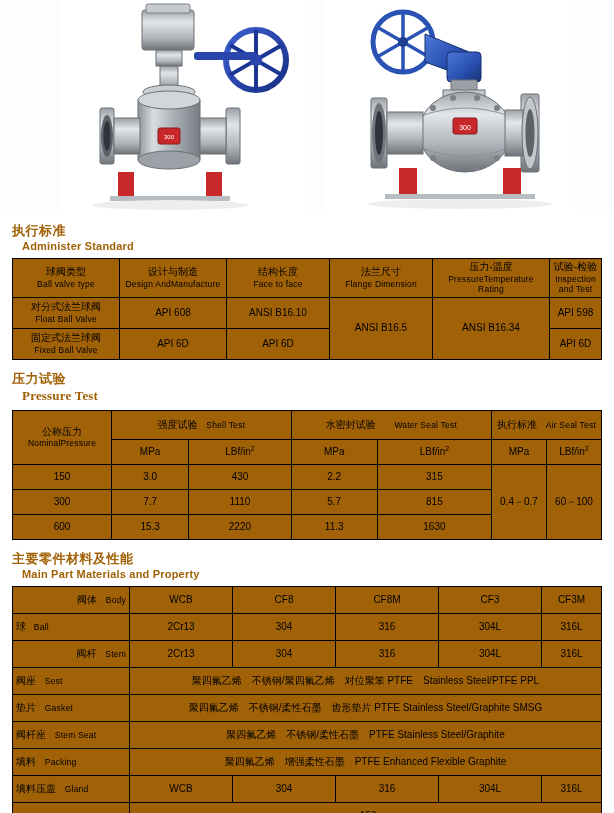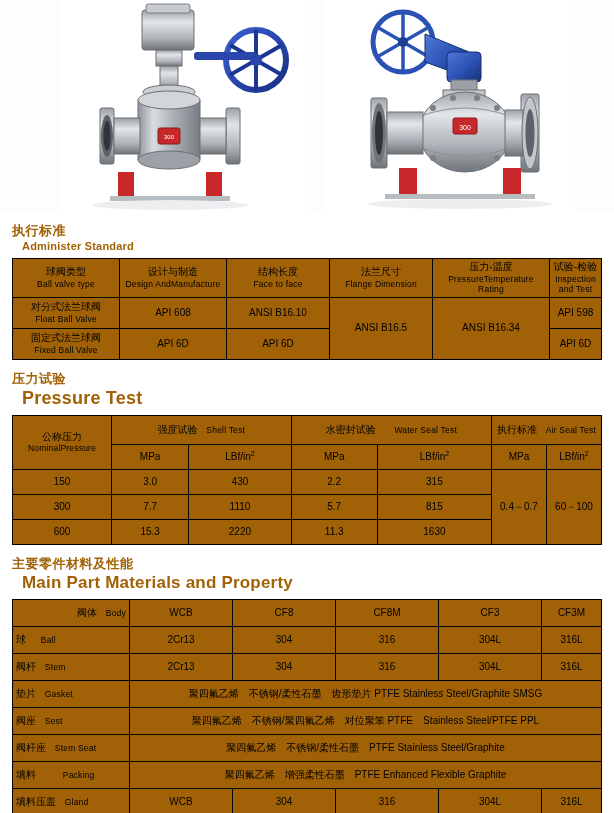--- a/index.html
+++ b/index.html
@@ -252,21 +252,21 @@
       </td>
       <td>API 6D</td>
       <td>API 6D</td>
       <td>API 6D</td>
     </tr>
   </tbody>
     </table>
 
   <div class="section-head">
     <span>压力试验</span>
-    <span class="en" style="font-size:18px;">Pressure Test</span>
+    <span class="en" style="font-size:13px;font-family:Liberation Serif, serif;">Pressure Test</span>
   </div>
 
   <table class="grid" id="t-pressure">
     <tbody>
         <tr class="hdr1">
       <td rowspan="2" style="width:92px">
         <span class="cn">公称压力</span>
         <span class="en">NominalPressure</span>
       </td>
       <td colspan="2" style="width:166px">
@@ -311,90 +311,90 @@
       <td>15.3</td>
       <td>2220</td>
       <td>11.3</td>
       <td>1630</td>
     </tr>
   </tbody>
     </table>
 
   <div class="section-head">
     <span>主要零件材料及性能</span>
-    <span class="en" style="font-size:17px;">Main Part Materials and Property</span>
+    <span class="en" style="font-size:11px;">Main Part Materials and Property</span>
   </div>
 
   <table class="grid" id="t-material">
 
     <tbody>
         <tr>
       <td class="lft" style="width:110px;text-align:right">
         <span>阀体</span>
         <span class="en" style="display:inline-block;margin-left:6px">Body</span>
       </td>
       <td style="width:96px">WCB</td>
       <td style="width:96px">CF8</td>
       <td style="width:96px">CF8M</td>
       <td style="width:96px">CF3</td>
       <td>CF3M</td>
     </tr>
 
     <tr>
       <td class="lft" style="text-align:left">
         <span>球</span>
-        <span class="en" style="display:inline-block;margin-left:12px">Ball</span>
+        <span class="en" style="display:inline-block;margin-left:5px">Ball</span>
       </td>
       <td>2Cr13</td>
       <td>304</td>
       <td>316</td>
       <td>304L</td>
       <td>316L</td>
     </tr>
 
     <tr>
-      <td class="lft" style="text-align:left">
+      <td class="lft" style="text-align:right">
         <span>阀杆</span>
         <span class="en" style="display:inline-block;margin-left:6px">Stem</span>
       </td>
       <td>2Cr13</td>
       <td>304</td>
       <td>316</td>
       <td>304L</td>
       <td>316L</td>
     </tr>
 
     <tr>
       <td class="lft" style="text-align:left">
+        <span>阀座</span>
+        <span class="en" style="display:inline-block;margin-left:6px">Sest</span>
+      </td>
+      <td colspan="5">聚四氟乙烯　不锈钢/聚四氟乙烯　对位聚笨 PTFE　Stainless Steel/PTFE PPL</td>
+    </tr>
+
+    <tr>
+      <td class="lft" style="text-align:left">
         <span>垫片</span>
         <span class="en" style="display:inline-block;margin-left:6px">Gasket</span>
       </td>
       <td colspan="5">聚四氟乙烯　不锈钢/柔性石墨　齿形垫片 PTFE Stainless Steel/Graphite SMSG</td>
     </tr>
 
     <tr>
       <td class="lft" style="text-align:left">
-        <span>阀座</span>
-        <span class="en" style="display:inline-block;margin-left:6px">Sest</span>
-      </td>
-      <td colspan="5">聚四氟乙烯　不锈钢/聚四氟乙烯　对位聚笨 PTFE　Stainless Steel/PTFE PPL</td>
-    </tr>
-
-    <tr>
-      <td class="lft" style="text-align:left">
         <span>阀杆座</span>
         <span class="en" style="display:inline-block;margin-left:6px">Stem Seat</span>
       </td>
       <td colspan="5">聚四氟乙烯　不锈钢/柔性石墨　PTFE Stainless Steel/Graphite</td>
     </tr>
 
     <tr>
       <td class="lft" style="text-align:left">
         <span>填料</span>
-        <span class="en" style="display:inline-block;margin-left:24px">Packing</span>
+        <span class="en" style="display:inline-block;margin-left:6px">Packing</span>
       </td>
       <td colspan="5">聚四氟乙烯　增强柔性石墨　PTFE Enhanced Flexible Graphite</td>
     </tr>
 
     <tr>
       <td class="lft" style="text-align:left">
         <span>填料压盖</span>
         <span class="en" style="display:inline-block;margin-left:6px">Gland</span>
       </td>
       <td>WCB</td>

